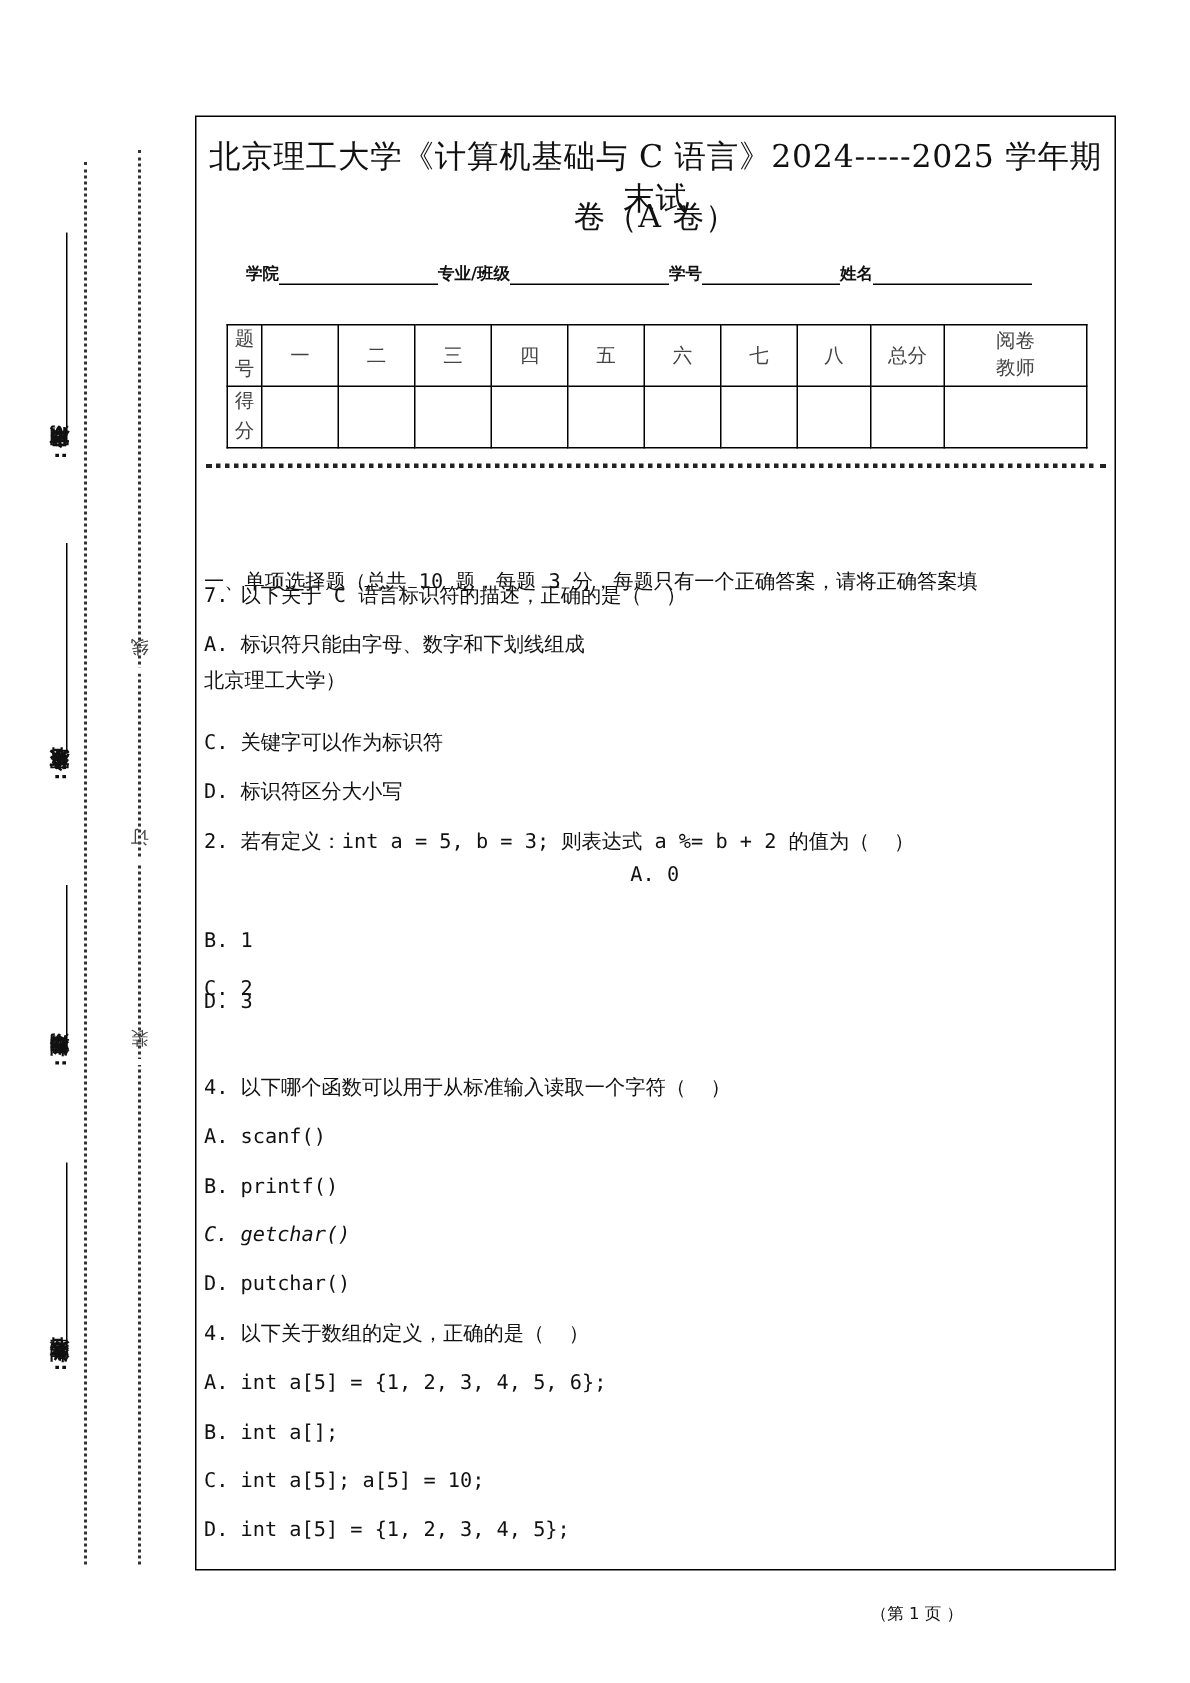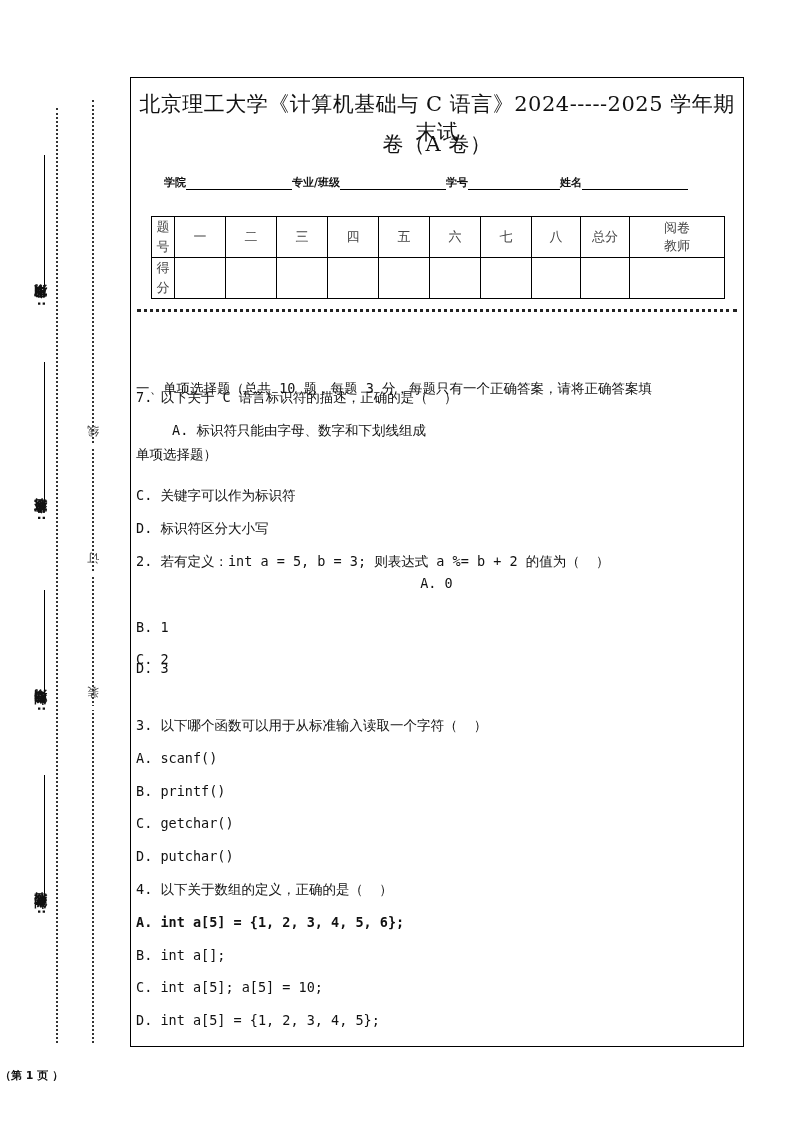--- a/index.html
+++ b/index.html
@@ -56,23 +56,23 @@
   .dot-sep {
     position: absolute; left: 6px; right: 6px; top: 231px;
     border-top: 3px dotted #222;
   }
   .q-text {
     position: absolute; left: 5px; right: 6px;
     font-family: "DejaVu Sans Mono", "Liberation Mono", monospace;
     font-size: 13.5px; line-height: 22px; white-space: pre-wrap;
   }
   .page-num {
-    position: absolute; left: 0; width: 642px; top: 1068px; text-align: left;
+    position: absolute; left: 0; width: 642px; top: 1068px; text-align: right;
     font-family: "DejaVu Sans", "Liberation Sans", sans-serif;
-    font-size: 11px; font-weight: bold;
+    font-size: 11px; font-weight: normal;
   }
 </style>
 </head>
 <body>
 
 <div>
   <div class="margin-line" style="left:56px; top:108px; height:935px;"></div>
   <div class="margin-line" style="left:92px; top:100px; height:943px;"></div>
 
   <div class="margin-solid" style="left:44px; top:155px; height:140px;"></div>
@@ -141,40 +141,40 @@
       <td></td>
       <td></td>
     </tr>
   </tbody>
     </table>
 
   <div class="dot-sep"></div>
 
   <div class="q-text" style="top:255px;">
     <div>一、单项选择题（总共 10 题，每题 3 分，每题只有一个正确答案，请将正确答案填</div>
-    <div>单项选择题）</div>
+    <div>北京理工大学）</div>
   </div>
 
   <div class="q-text" style="top:308px;">7. 以下关于 C 语言标识符的描述，正确的是（  ）</div>
-  <div class="q-text" style="top:341px;margin-left:36px;">A. 标识符只能由字母、数字和下划线组成</div>
+  <div class="q-text" style="top:341px;">A. 标识符只能由字母、数字和下划线组成</div>
   <div class="q-text" style="top:439px;">D. 标识符区分大小写</div>
   <div class="q-text" style="top:406px;">C. 关键字可以作为标识符</div>
 
   <div class="q-text" style="top:472px;">2. 若有定义：int a = 5, b = 3; 则表达式 a %= b + 2 的值为（  ）</div>
   <div class="q-text" style="top:494px;text-align:center;">A. 0</div>
   <div class="q-text" style="top:538px;">B. 1</div>
   <div class="q-text" style="top:570px;">C. 2</div>
   <div class="q-text" style="top:579px;">D. 3</div>
 
-  <div class="q-text" style="top:636px;">3. 以下哪个函数可以用于从标准输入读取一个字符（  ）</div>
+  <div class="q-text" style="top:636px;">4. 以下哪个函数可以用于从标准输入读取一个字符（  ）</div>
   <div class="q-text" style="top:669px;">A. scanf()</div>
   <div class="q-text" style="top:702px;">B. printf()</div>
-  <div class="q-text" style="top:734px;">C. getchar()</div>
+  <div class="q-text" style="top:734px;font-style:italic;">C. getchar()</div>
   <div class="q-text" style="top:767px;">D. putchar()</div>
 
   <div class="q-text" style="top:800px;">4. 以下关于数组的定义，正确的是（  ）</div>
-  <div class="q-text" style="top:833px;font-weight:bold;">A. int a[5] = {1, 2, 3, 4, 5, 6};</div>
+  <div class="q-text" style="top:833px;">A. int a[5] = {1, 2, 3, 4, 5, 6};</div>
   <div class="q-text" style="top:866px;">B. int a[];</div>
   <div class="q-text" style="top:898px;">C. int a[5]; a[5] = 10;</div>
   <div class="q-text" style="top:931px;">D. int a[5] = {1, 2, 3, 4, 5};</div>
 </div>
 
 <div class="page-num">（第 1 页 ）</div>
 
 </body></html>

